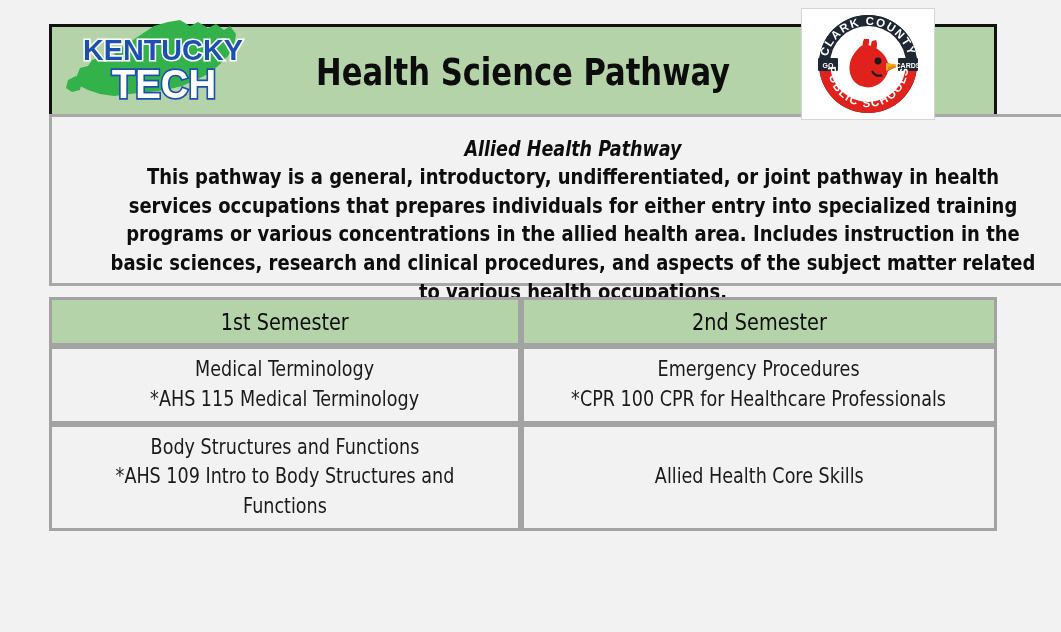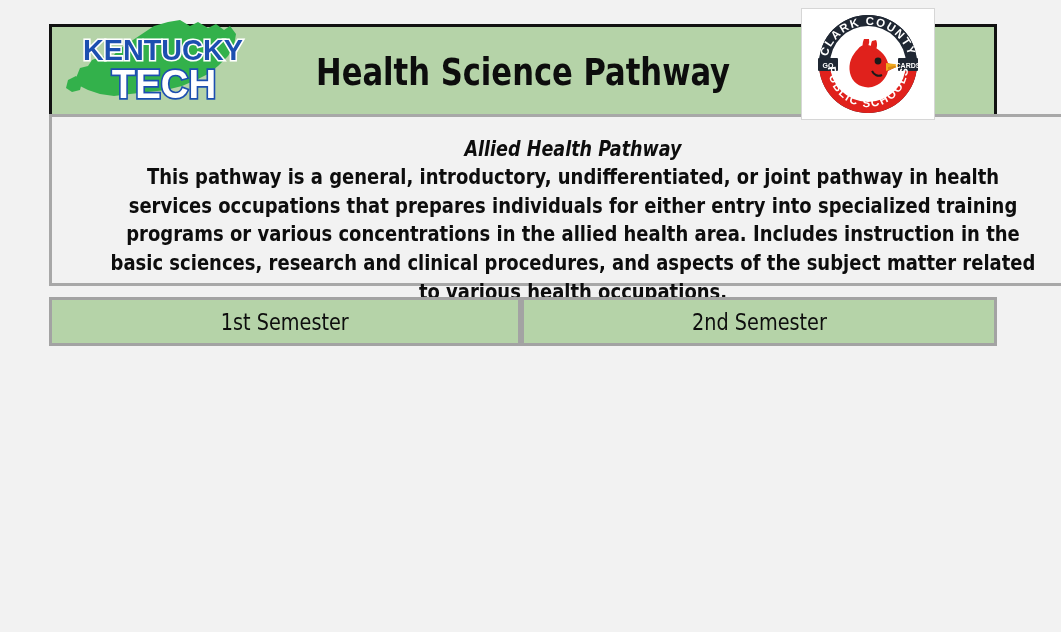--- a/index.html
+++ b/index.html
@@ -226,14 +226,33 @@
     <tr>
       <th>
         <span class="th-label">1st Semester</span>
       </th>
       <th>
         <span class="th-label">2nd Semester</span>
       </th>
     </tr>
   </thead>
   <tbody>
+    <tr>
+      <td>
+        <span class="cell-text">Medical Terminology
+*AHS 115 Medical Terminology</span>
+      </td>
+      <td>
+        <span class="cell-text">Emergency Procedures
+*CPR 100 CPR for Healthcare Professionals</span>
+      </td>
+    </tr>
+    <tr>
+      <td>
+        <span class="cell-text">Body Structures and Functions
+*AHS 109 Intro to Body Structures and Functions</span>
+      </td>
+      <td>
+        <span class="cell-text">Allied Health Core Skills</span>
+      </td>
+    </tr>
   </tbody>
 </table>
 
 </body></html>

